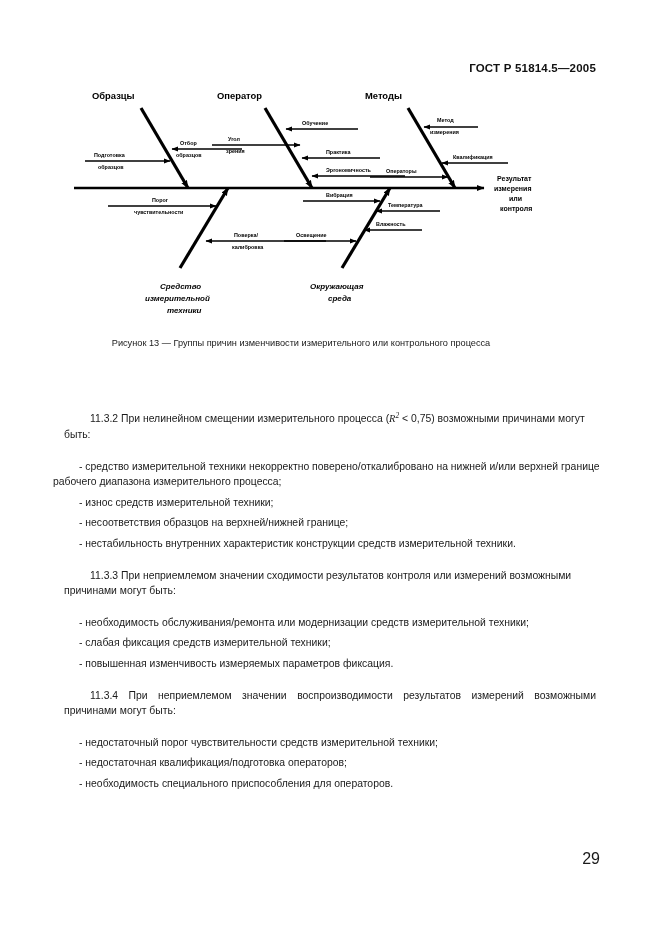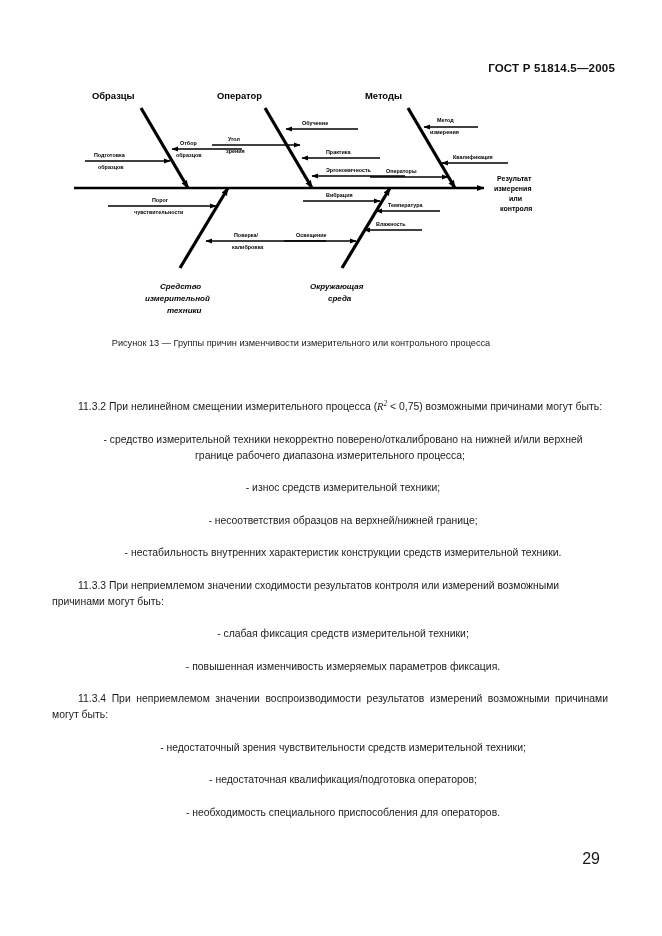--- a/index.html
+++ b/index.html
@@ -13,21 +13,21 @@
     position: relative;
     font-family: "Liberation Sans", sans-serif;
     color: #1a1a1a;
     overflow: hidden;
   }
 
   
   .page-header {
     position: absolute;
     top: 62px;
-    right: 47px;
+    right: 66px;
     font-size: 11.5px;
     font-weight: bold;
     letter-spacing: 0.2px;
     color: #111;
     white-space: nowrap;
   }
 
   
   .figure-block {
     position: absolute;
@@ -53,31 +53,31 @@
   .body-text {
     position: absolute;
     top: 392px;
     left: 48px;
     width: 564px;
     font-size: 10.4px;
     line-height: 15.6px;
     color: #1a1a1a;
   }
   p.para {
-    margin: 4px;
+    margin: 16px;
     text-indent: 26px;
     text-align: left;
   }
   p.para.justify {
     text-align: justify;
   }
   p.bullet {
-    margin: 17px;
+    margin: 5px;
     text-indent: 26px;
-    text-align: center;
+    text-align: left;
   }
   .mathvar {
     font-family: "Liberation Serif", serif;
     font-style: italic;
   }
   .sup {
     font-size: 7.4px;
     vertical-align: super;
     font-family: "Liberation Serif", serif;
     font-style: italic;
@@ -206,23 +206,24 @@
 
   <p class="para"><span>11.3.2  При нелинейном смещении измерительного процесса (</span><span class="mathvar">R</span><span class="sup">2</span><span> &lt; 0,75) возможными причинами могут быть:</span></p>
 
   <p class="bullet">- средство измерительной техники некорректно поверено/откалибровано на нижней и/или верхней границе рабочего диапазона измерительного процесса;</p>
   <p class="bullet">- износ средств измерительной техники;</p>
   <p class="bullet">- несоответствия образцов на верхней/нижней границе;</p>
   <p class="bullet">- нестабильность внутренних характеристик конструкции средств измерительной техники.</p>
 
   <p class="para">11.3.3  При неприемлемом значении сходимости результатов контроля или измерений возможными причинами могут быть:</p>
 
+  <p class="bullet">- необходимость обслуживания/ремонта или модернизации средств измерительной техники;</p>
   <p class="bullet">- слабая фиксация средств измерительной техники;</p>
   <p class="bullet">- повышенная изменчивость измеряемых параметров фиксация.</p>
 
   <p class="para justify">11.3.4  При неприемлемом значении воспроизводимости результатов измерений возможными причинами могут быть:</p>
 
-  <p class="bullet">- недостаточный зрения чувствительности средств измерительной техники;</p>
+  <p class="bullet">- недостаточный порог чувствительности средств измерительной техники;</p>
   <p class="bullet">- недостаточная квалификация/подготовка операторов;</p>
   <p class="bullet">- необходимость специального приспособления для операторов.</p>
 </div>
 
 <div class="page-number">29</div>
 
 </body></html>

